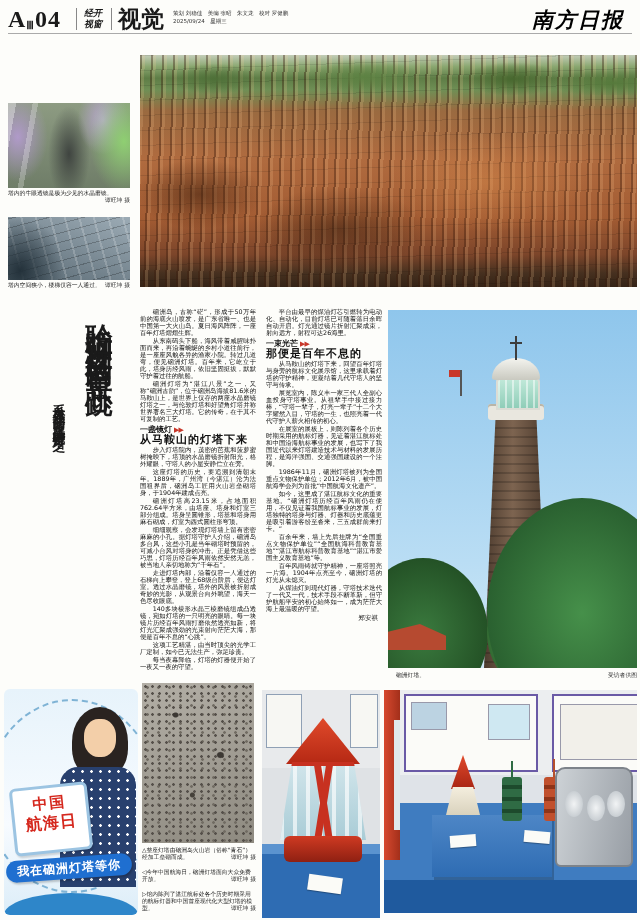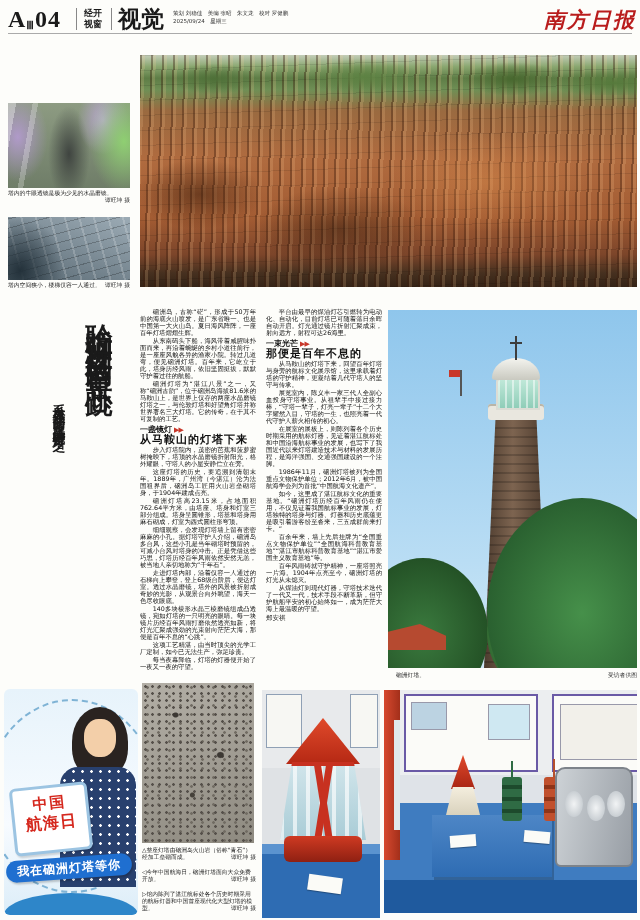--- a/index.html
+++ b/index.html
@@ -1,23 +1,23 @@
 <!DOCTYPE html>
 <html><head>
 <meta charset="utf-8">
 <style>
   html,body{margin:0;padding:0;background:#e9e7e2;}
   .page{position:relative;width:640px;height:920px;margin:0 auto;background:#fdfdfa;
         font-family:"Liberation Serif",serif;color:#1a1a1a;overflow:hidden;}
   
-  .hdr{position:absolute;left:8px;top:6px;right:4px;height:26px;}
+  .hdr{position:absolute;left:8px;top:6px;right:16px;height:26px;}
   .pageno{position:absolute;left:0;top:0;font-size:24px;font-weight:bold;letter-spacing:1px;}
   .pageno .sub{font-size:11px;vertical-align:-2px;}
   .vdiv{position:absolute;top:2px;width:1px;height:22px;background:#888;}
-  .sec-small{position:absolute;left:76px;top:2px;font-size:9px;line-height:11px;font-weight:bold;}
+  .sec-small{position:absolute;left:76px;top:2px;font-size:9px;line-height:11px;font-weight:bold;font-style:italic;}
   .sec-large{position:absolute;left:110px;top:-2px;font-size:23px;font-weight:bold;}
   .credits{position:absolute;left:165px;top:3px;font-size:5.5px;line-height:8px;color:#333;
            font-family:"DejaVu Sans",sans-serif;}
   .masthead{position:absolute;right:0;top:0;font-size:21px;font-weight:bold;
             font-style:italic;letter-spacing:2px;}
   .hdr-rule{position:absolute;left:8px;right:8px;top:33px;height:1px;background:#aaa;}
   
   .photo{position:absolute;overflow:hidden;}
   .ph-cliff{left:140px;top:55px;width:497px;height:232px;
     background:
@@ -126,21 +126,21 @@
   
   .col{position:absolute;top:308px;width:116px;font-size:6.35px;line-height:7px;text-align:justify;
        font-family:"DejaVu Sans",sans-serif;color:#111;}
   .colA{left:140px;height:382px;}
   .colB{left:266px;height:382px;}
   .para{margin:0 0 1px;text-indent:2em;}
   .sub{margin:4px 0 3px;}
   .sub-kicker{font-weight:bold;font-size:8px;}
   .arrows{color:#c8372a;letter-spacing:-1px;margin-left:2px;font-size:7px;}
   .sub-title{font-weight:bold;font-size:11px;letter-spacing:1px;margin-top:2px;font-family:"Liberation Serif",serif;}
-  .author{text-align:left;font-size:6.5px;margin-top:3px;padding-right:4px;font-family:"DejaVu Sans",sans-serif;}
+  .author{text-align:right;font-size:6.5px;margin-top:3px;padding-right:4px;font-family:"DejaVu Sans",sans-serif;}
   
   .bcaps{position:absolute;left:142px;top:847px;width:114px;}
   .bcaps .cap{margin:0 0 7px;}
   
   .promo{position:absolute;left:4px;top:689px;width:134px;height:226px;background:linear-gradient(180deg,#e7f3fb,#f7fbff 60%,#dcedf8);
          border-radius:6px;overflow:hidden;}
   .promo .ring{position:absolute;left:-18px;top:10px;width:168px;height:190px;border:2px dashed #7fb3d5;border-radius:50%;}
   .promo .hair{position:absolute;right:10px;top:18px;width:56px;height:70px;background:#2a2320;border-radius:50% 50% 40% 40%;}
   .promo .face{position:absolute;right:22px;top:30px;width:32px;height:38px;background:#f3cfa9;border-radius:45%;}
   .promo .body{position:absolute;right:2px;top:78px;width:76px;height:120px;border-radius:18px 18px 0 0;
@@ -166,21 +166,21 @@
     <div class="sec-small">
       <div>经开</div>
       <div>视窗</div>
     </div>
     <div class="vdiv" style="left:103px"></div>
     <div class="sec-large">视觉</div>
     <div class="credits">
       <div>策划 刘稳佳　美编 张昭　朱文龙　校对 罗健鹏</div>
       <div>2025/09/24　星期三</div>
     </div>
-    <div class="masthead" id="masthead" style="color: #b91c1c;">南方日报</div>
+    <div class="masthead" id="masthead" style="color: #000000;">南方日报</div>
   </div>
   <div class="hdr-rule"></div>
 
   <div class="photo ph-cliff">
       <div class="veg"></div>
     </div>
 
   <div class="photo ph-lens"></div>
   <div class="caption sidecap1">
     <span>塔内的牛眼透镜是极为少见的水晶磨镜。</span><span class="cap-credit">谭旺坤 摄</span>

